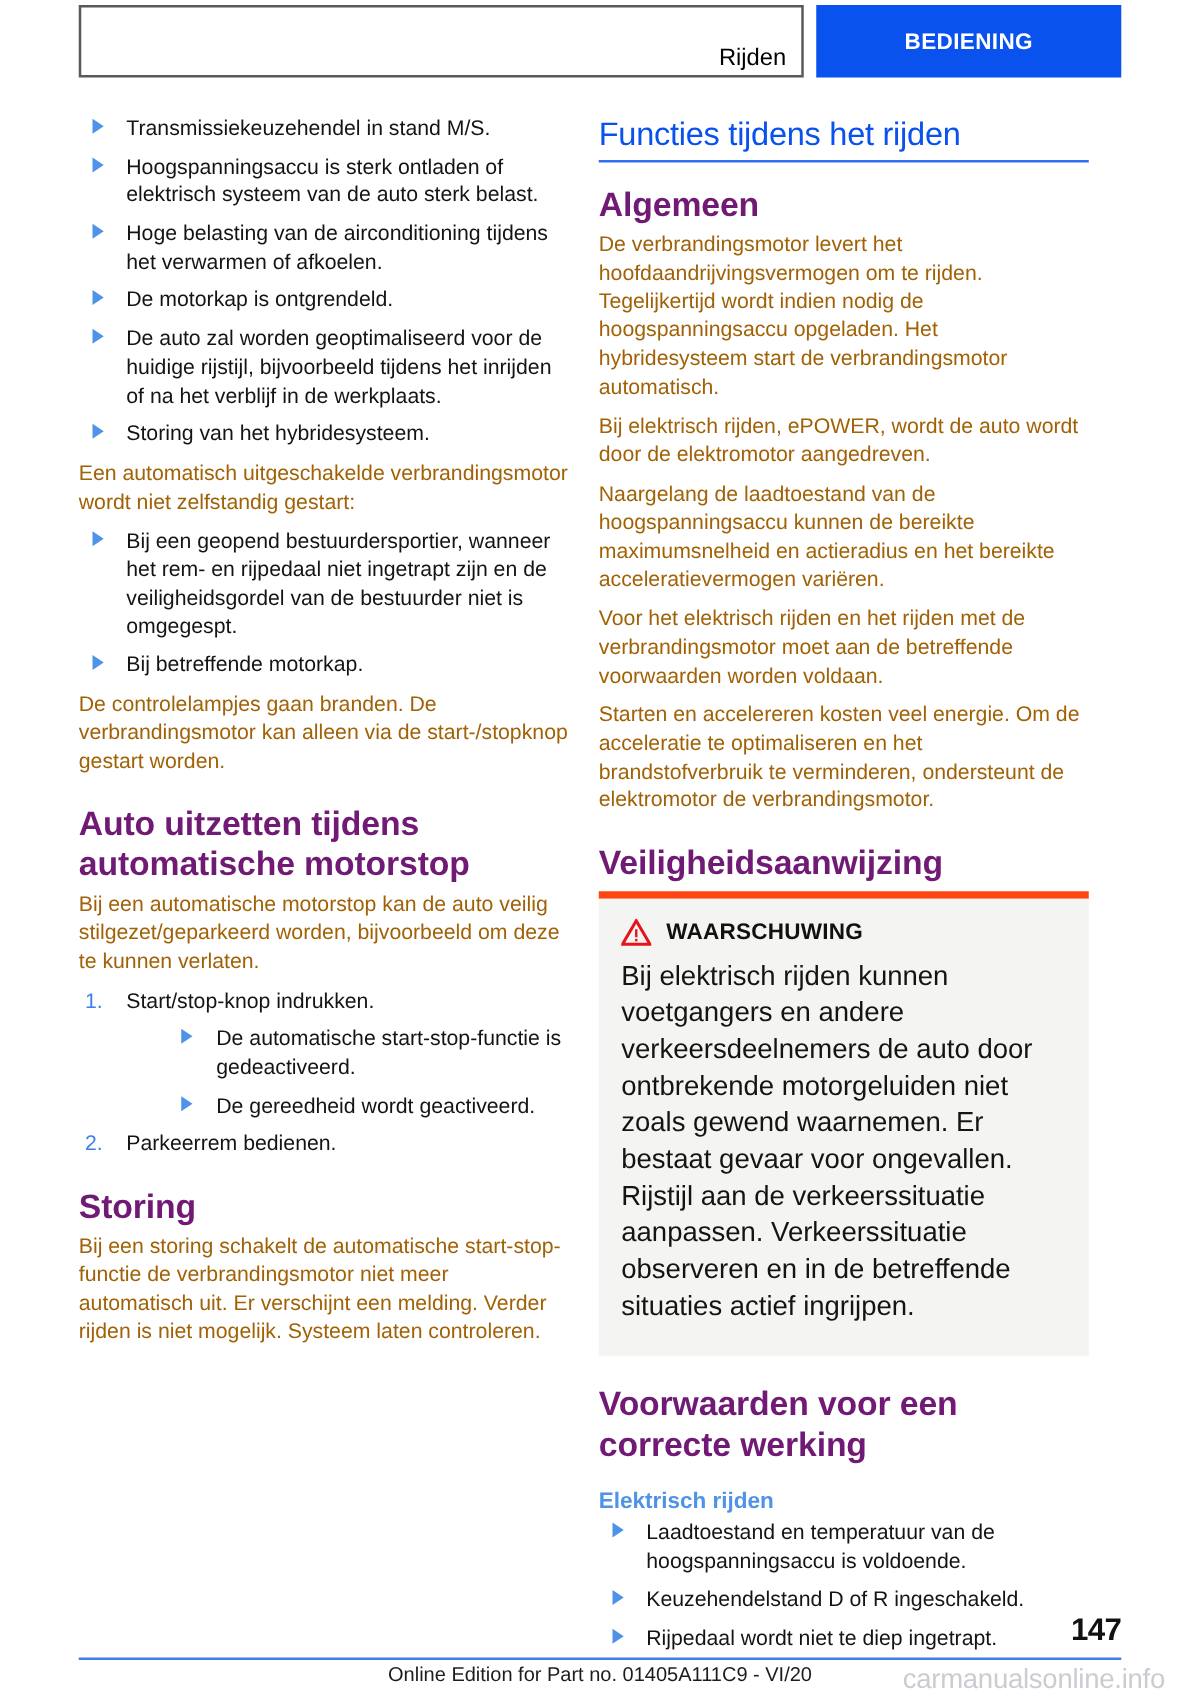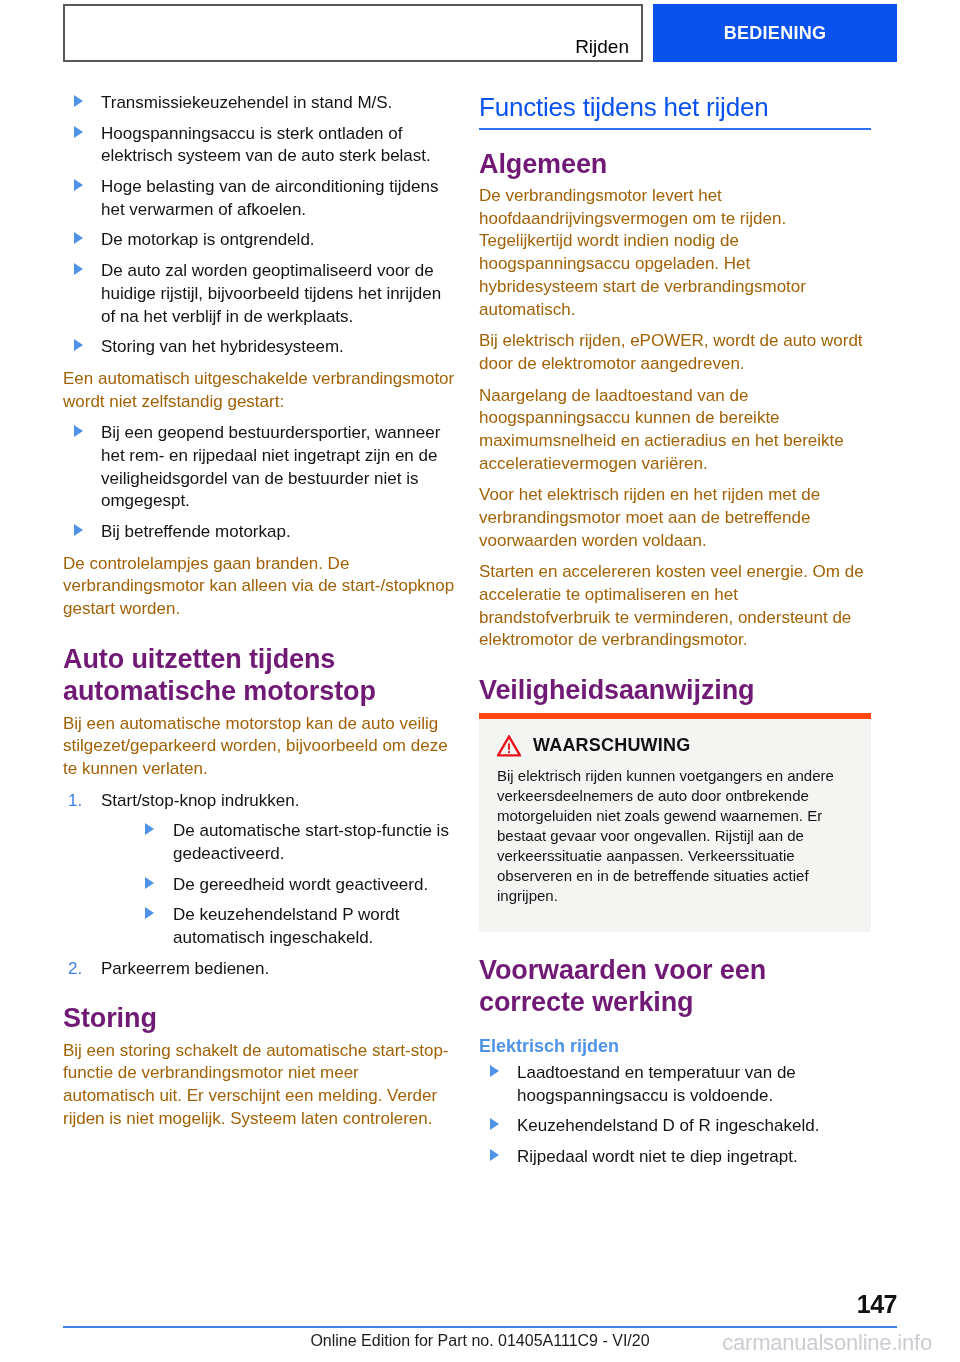--- a/index.html
+++ b/index.html
@@ -169,21 +169,21 @@
     margin-bottom: 9px;
   }
   .warn-icon { width: 24px; height: 22px; display: block; }
   .warn-title {
     font-size: 18px;
     font-weight: bold;
     color: #111111;
     letter-spacing: 0.2px;
   }
   .warn-body {
-    font-size: 15px;
+    font-size: 22px;
     color: #141414;
     line-height: 1.335;
   }
 
   
   .footer-rule {
     position: absolute;
     left: 63px;
     top: 1326px;
     width: 834px;
@@ -286,24 +286,20 @@
           <span>Start/stop-knop indrukken.</span>
           <ul class="tri indent">
             <li>
               <span class="tri-marker"></span>
               <span>De automatische start-stop-functie is gedeactiveerd.</span>
             </li>
             <li>
               <span class="tri-marker"></span>
               <span>De gereedheid wordt geactiveerd.</span>
             </li>
-            <li>
-              <span class="tri-marker"></span>
-              <span>De keuzehendelstand P wordt automatisch ingeschakeld.</span>
-            </li>
           </ul>
         </li>
         <li>
           <span class="num-marker">2</span>
           <span>Parkeerrem bedienen.</span>
         </li>
       </ol>
 
       <h2 class="h2">Storing</h2>
       <p class="body">Bij een storing schakelt de automatische start-stop-functie de verbrandingsmotor niet meer automatisch uit. Er verschijnt een melding. Verder rijden is niet mogelijk. Systeem laten controleren.</p>

